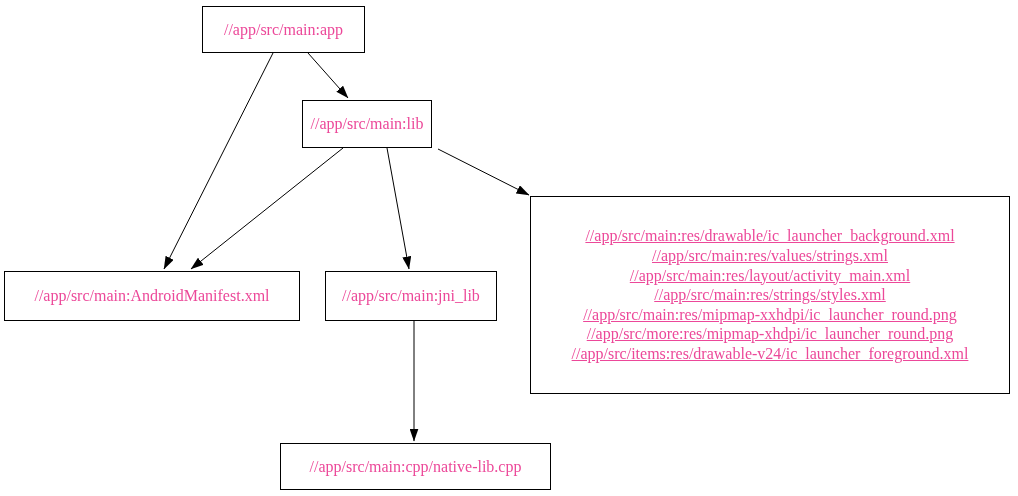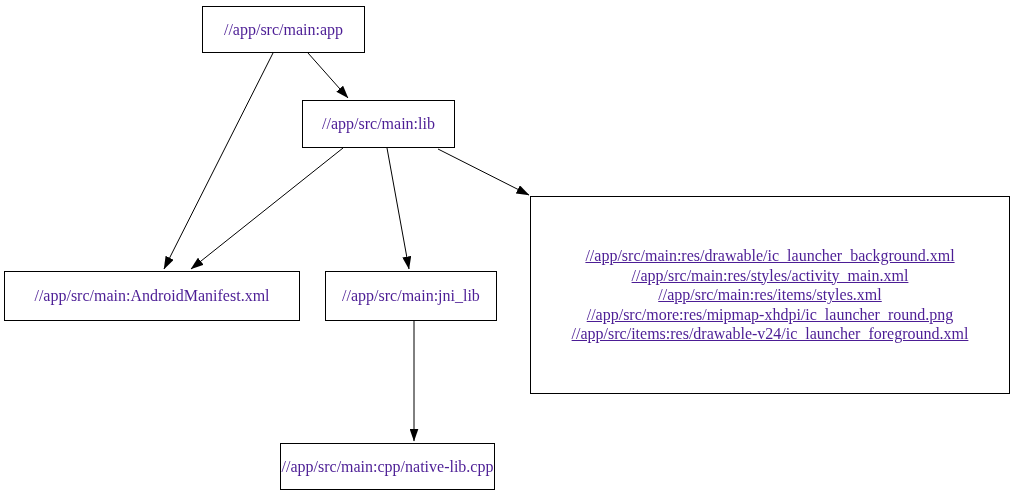--- a/index.html
+++ b/index.html
@@ -19,34 +19,34 @@
     position: absolute;
     left: 0;
     top: 0;
     width: 1018px;
     height: 496px;
   }
   .node {
     position: absolute;
     border: 1px solid #000000;
     background: #ffffff;
-    color: #4c1d95;
+    color: #ec4899;
     display: flex;
     align-items: center;
     justify-content: center;
     text-align: center;
     font-size: 16px;
     box-sizing: border-box;
     white-space: nowrap;
   }
   .node-app        { left: 202px; top: 6px;   width: 163px; height: 47px; }
-  .node-lib        { left: 302px; top: 100px; width: 153px; height: 48px; }
+  .node-lib        { left: 302px; top: 100px; width: 130px; height: 48px; }
   .node-manifest   { left: 4px;   top: 271px; width: 296px; height: 50px; }
   .node-jni        { left: 325px; top: 271px; width: 172px; height: 50px; }
-  .node-native     { left: 280px; top: 443px; width: 215px; height: 47px; }
+  .node-native     { left: 280px; top: 443px; width: 271px; height: 47px; }
   .node-resources  {
     left: 530px; top: 196px; width: 480px; height: 198px;
     flex-direction: column;
     justify-content: center;
     text-decoration: underline;
   }
   .node-resources .res-line {
     line-height: 19.6px;
     font-size: 16px;
   }
@@ -81,22 +81,24 @@
   <div class="node node-manifest">
     <span>//app/src/main:AndroidManifest.xml</span>
   </div>
 
   <div class="node node-jni">
     <span>//app/src/main:jni_lib</span>
   </div>
 
   <div class="node node-resources">
     <div class="res-line">//app/src/main:res/drawable/ic_launcher_background.xml</div>
-    <div class="res-line">//app/src/main:res/styles/activity_main.xml</div>
-    <div class="res-line">//app/src/main:res/items/styles.xml</div>
+    <div class="res-line">//app/src/main:res/values/strings.xml</div>
+    <div class="res-line">//app/src/main:res/layout/activity_main.xml</div>
+    <div class="res-line">//app/src/main:res/strings/styles.xml</div>
+    <div class="res-line">//app/src/main:res/mipmap-xxhdpi/ic_launcher_round.png</div>
     <div class="res-line">//app/src/more:res/mipmap-xhdpi/ic_launcher_round.png</div>
     <div class="res-line">//app/src/items:res/drawable-v24/ic_launcher_foreground.xml</div>
   </div>
 
   <div class="node node-native">
     <span>//app/src/main:cpp/native-lib.cpp</span>
   </div>
 
 </div>
 

